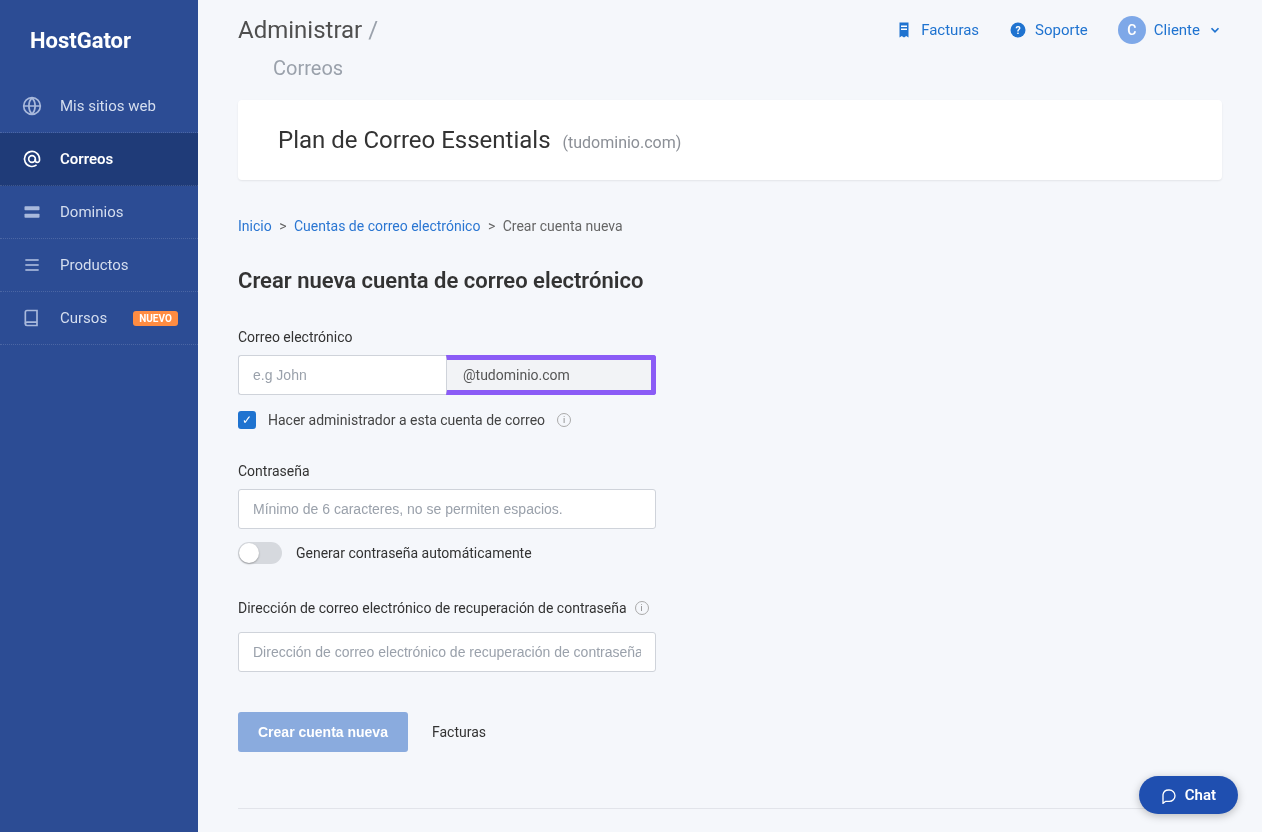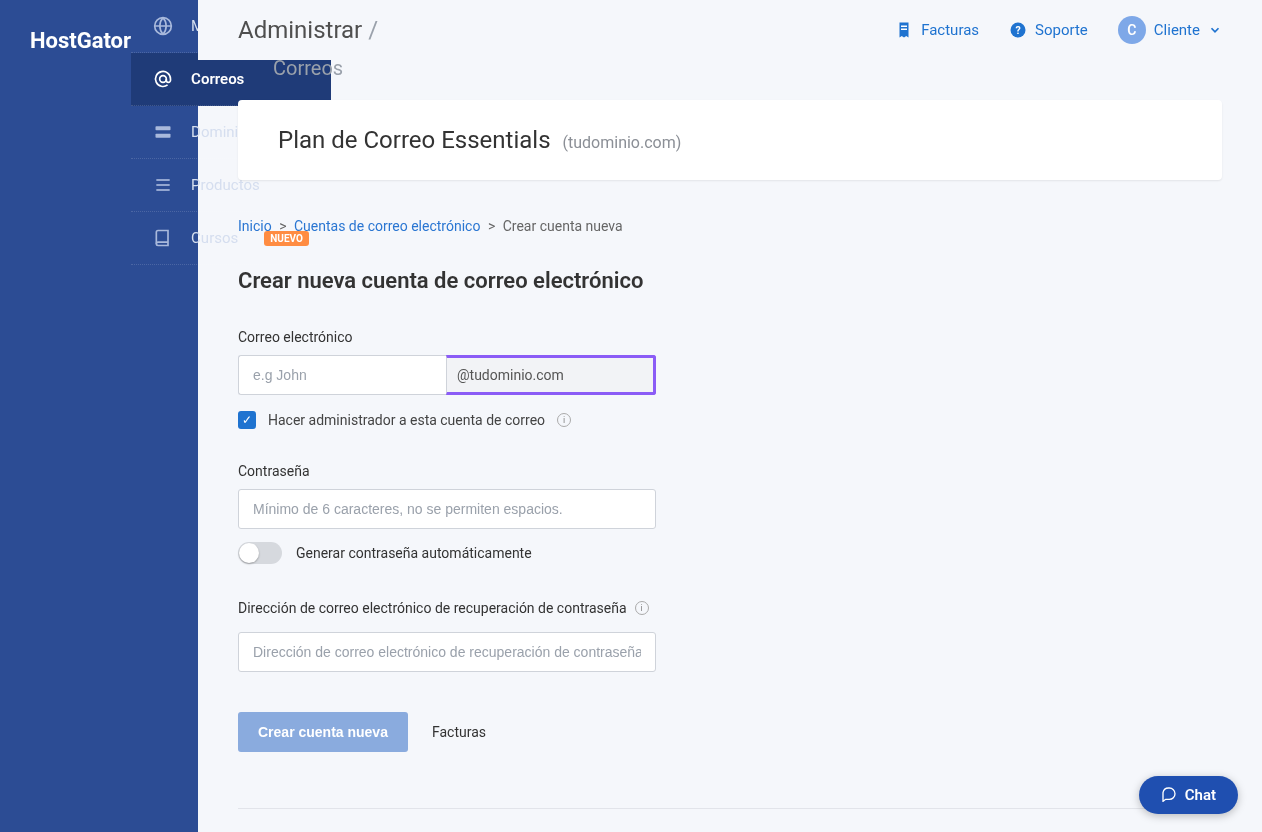--- a/index.html
+++ b/index.html
@@ -13,21 +13,21 @@
     position: relative;
   }
   
   .sidebar {
     position: absolute;
     left: 0; top: 0; bottom: 0;
     width: 198px;
     background: #2c4c94;
     color: #d5deef;
     display: flex;
-    flex-direction: row;
+    flex-direction: column;
     padding-top: 0;
   }
   .logo {
     height: 80px;
     display: flex;
     align-items: center;
     padding-left: 30px;
     font-weight: 700;
     font-size: 22px;
     color: #fff;
@@ -144,24 +144,24 @@
     padding: 0 14px;
     font-size: 14px;
     color:#333;
     outline: none;
     background:#fff;
   }
   .input::placeholder { color: #9aa1ab; }
   .email-user { flex:1; border-right: none; border-radius: 3px 0 0 3px; width:208px;}
   .email-domain {
     width: 210px;
-    border: 3px solid #8b5cf6;
+    border: 5px solid #8b5cf6;
     border-left: 1px solid #cfd3da;
     background: #f2f3f6;
-    display: inline-flex; align-items:center; padding:0 10px;
+    display: inline-flex; align-items:center; padding:0 16px;
     border-radius: 0 3px 3px 0;
     color:#555; font-size:14px;
   }
 
   .check-row { display:flex; align-items:center; gap:12px; margin-top:16px; font-size:14px; color:#444;}
   .checkbox {
     width:18px; height:18px; border-radius:3px; background:#1f73d0; display:inline-flex; align-items:center; justify-content:center; color:#fff; font-size:12px; cursor:pointer;
   }
 
   .info-icon {
@@ -190,21 +190,21 @@
   
   .chat-btn {
     position: fixed;
     right: 24px; bottom: 18px;
     background: #1f4fb0;
     color: #fff;
     border-radius: 22px;
     padding: 10px 22px;
     font-size: 15px;
     font-weight: 600;
-    display:flex; align-items:flex-start; gap:8px;
+    display:flex; align-items:flex-end; gap:8px;
     box-shadow: 0 2px 8px rgba(0,0,0,.25);
     cursor:pointer;
   }
 
   svg { display:block; }
 </style>
 </head>
 <body>
 
 <aside class="sidebar">

